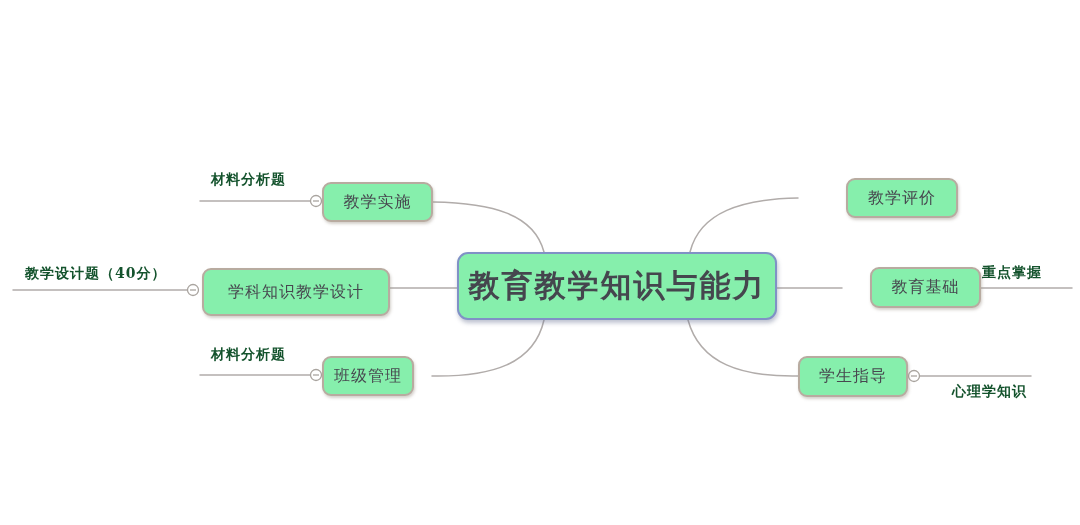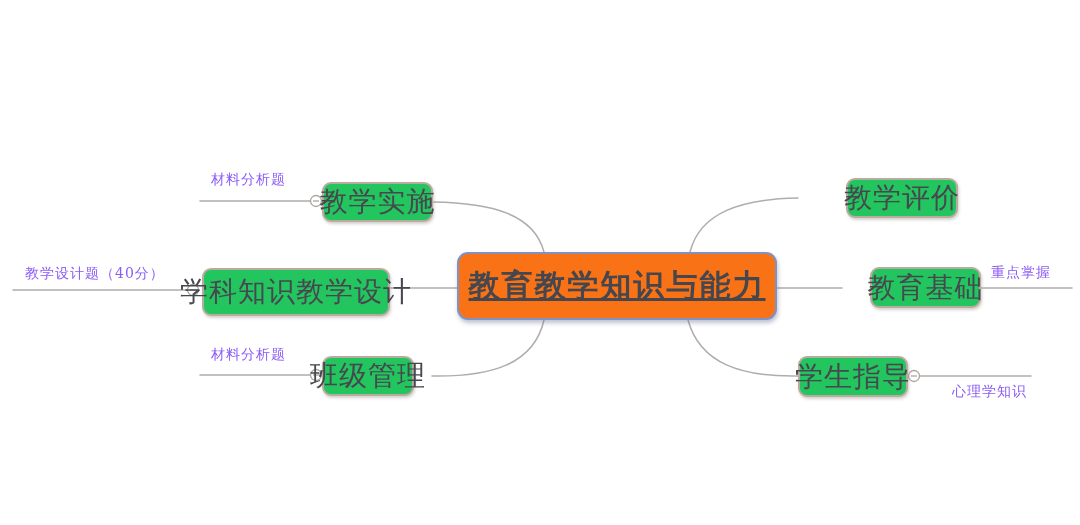--- a/index.html
+++ b/index.html
@@ -15,63 +15,62 @@
     position: absolute;
     left: 0; top: 0;
     width: 1080px; height: 525px;
   }
   .node {
     position: absolute;
     display: flex;
     align-items: center;
     justify-content: center;
     box-sizing: border-box;
-    background: #22c55e;
+    background: #86efac;
     border: 2px solid #b8aba0;
     border-radius: 9px;
     color: #47484f;
-    font-size: 28px;
+    font-size: 16px;
     letter-spacing: 1px;
     white-space: nowrap;
     box-shadow: 1px 2px 3px rgba(160,150,140,0.45);
     cursor: default;
   }
   .node.central {
-    background: #f97316;
+    background: #86efac;
     border: 2px solid #8091c6;
     border-radius: 11px;
     font-size: 31px;
     font-weight: 700;
     letter-spacing: 2px;
     color: #45464e;
     box-shadow: 1px 3px 4px rgba(110,120,150,0.45);
-    text-decoration: underline;
   }
   
   #n-root     { left: 457px; top: 252px; width: 320px; height: 68px; }
   #n-shishi   { left: 322px; top: 182px; width: 111px; height: 40px; }
   #n-xueke    { left: 202px; top: 268px; width: 188px; height: 48px; }
   #n-banji    { left: 322px; top: 356px; width: 92px; height: 40px; }
   #n-pingjia  { left: 798px; top: 178px; width: 112px; height: 40px; margin-left: 48px; }
   #n-jichu    { left: 842px; top: 267px; width: 111px; height: 41px; margin-left: 28px; }
   #n-zhidao   { left: 798px; top: 356px; width: 110px; height: 41px; }
 
   .annotation {
     position: absolute;
-    color: #8b5cf6;
+    color: #14532d;
     font-size: 14px;
-    font-weight: 400;
+    font-weight: 700;
     letter-spacing: 1px;
     white-space: nowrap;
     cursor: default;
   }
   #a-shishi  { left: 211px; top: 171px; }
   #a-xueke   { left: 25px;  top: 265px; }
   #a-banji   { left: 211px; top: 346px; }
-  #a-jichu   { left: 982px; top: 264px; margin-left: 9px; }
+  #a-jichu   { left: 982px; top: 264px; }
   #a-zhidao  { left: 952px; top: 351px; margin-top: 32px; }
 </style>
 </head>
 <body>
 
 <div class="canvas">
 
   <svg class="links" viewBox="0 0 1080 525" xmlns="http://www.w3.org/2000/svg">
     <g stroke="#b1acaa" stroke-width="1.5" fill="none" stroke-linecap="round">
 

